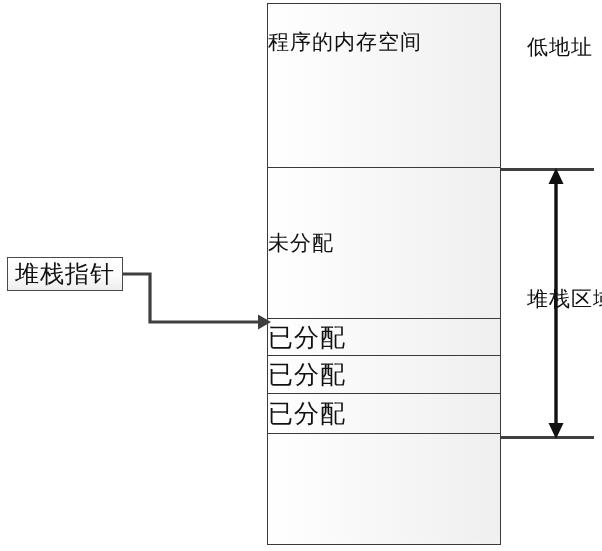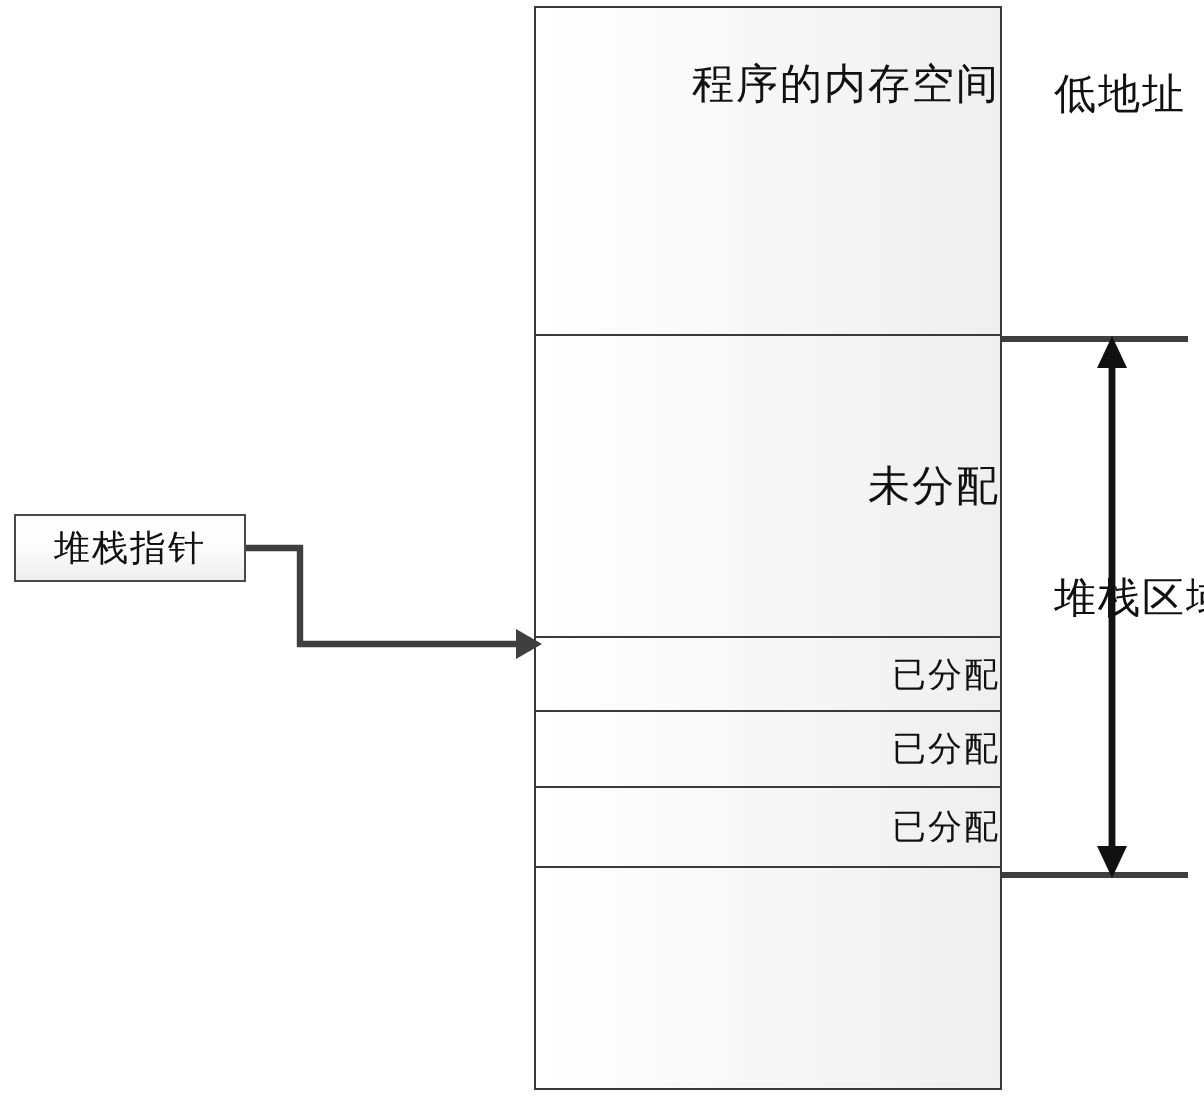--- a/index.html
+++ b/index.html
@@ -36,21 +36,21 @@
     background: linear-gradient(to right, #ffffff 0%, #fbfbfb 35%, #f1f1f1 100%);
   }
 
   .mem-seg {
     position: absolute;
     left: 0;
     width: 100%;
     box-sizing: border-box;
     display: flex;
     align-items: center;
-    justify-content: flex-end;
+    justify-content: flex-start;
     background: linear-gradient(to right, #ffffff 0%, #fafafa 30%, #efefef 100%);
   }
 
   .mem-seg-label {
     font-size: 21px;
     letter-spacing: 1px;
     line-height: 1;
     color: #111111;
     white-space: nowrap;
   }
@@ -59,38 +59,38 @@
   #seg-program   { top: 0px;   height: 164px; border-bottom: 1.5px solid #3a3a3a; }
   #seg-program .mem-seg-label { margin-top: -86px; }
 
   #seg-unalloc   { top: 164px; height: 151px; border-bottom: 1.5px solid #3a3a3a; }
 
   #seg-alloc-1   { top: 315px; height: 37px;  border-bottom: 1.5px solid #3a3a3a; }
   #seg-alloc-2   { top: 352px; height: 38px;  border-bottom: 1.5px solid #3a3a3a; }
   #seg-alloc-3   { top: 390px; height: 40px;  border-bottom: 1.5px solid #3a3a3a; }
   #seg-tail      { top: 430px; height: 109px; }
 
-  .mem-seg .mem-seg-label.small { font-size: 17px; }
+  .mem-seg .mem-seg-label.small { font-size: 25px; }
 
   
   .pointer-box {
     position: absolute;
     left: 7px;
     top: 257px;
     width: 116px;
     height: 34px;
     border: 1.2px solid #4a4a4a;
     box-sizing: border-box;
     background: linear-gradient(to bottom, #ffffff 0%, #fbfbfb 55%, #eeeeee 100%);
     display: flex;
     align-items: center;
     justify-content: center;
   }
   .pointer-box-label {
-    font-size: 18px;
+    font-size: 24px;
     letter-spacing: 1px;
     color: #111111;
     white-space: nowrap;
   }
 
   
   .side-label {
     position: absolute;
     font-size: 21px;
     letter-spacing: 1px;

